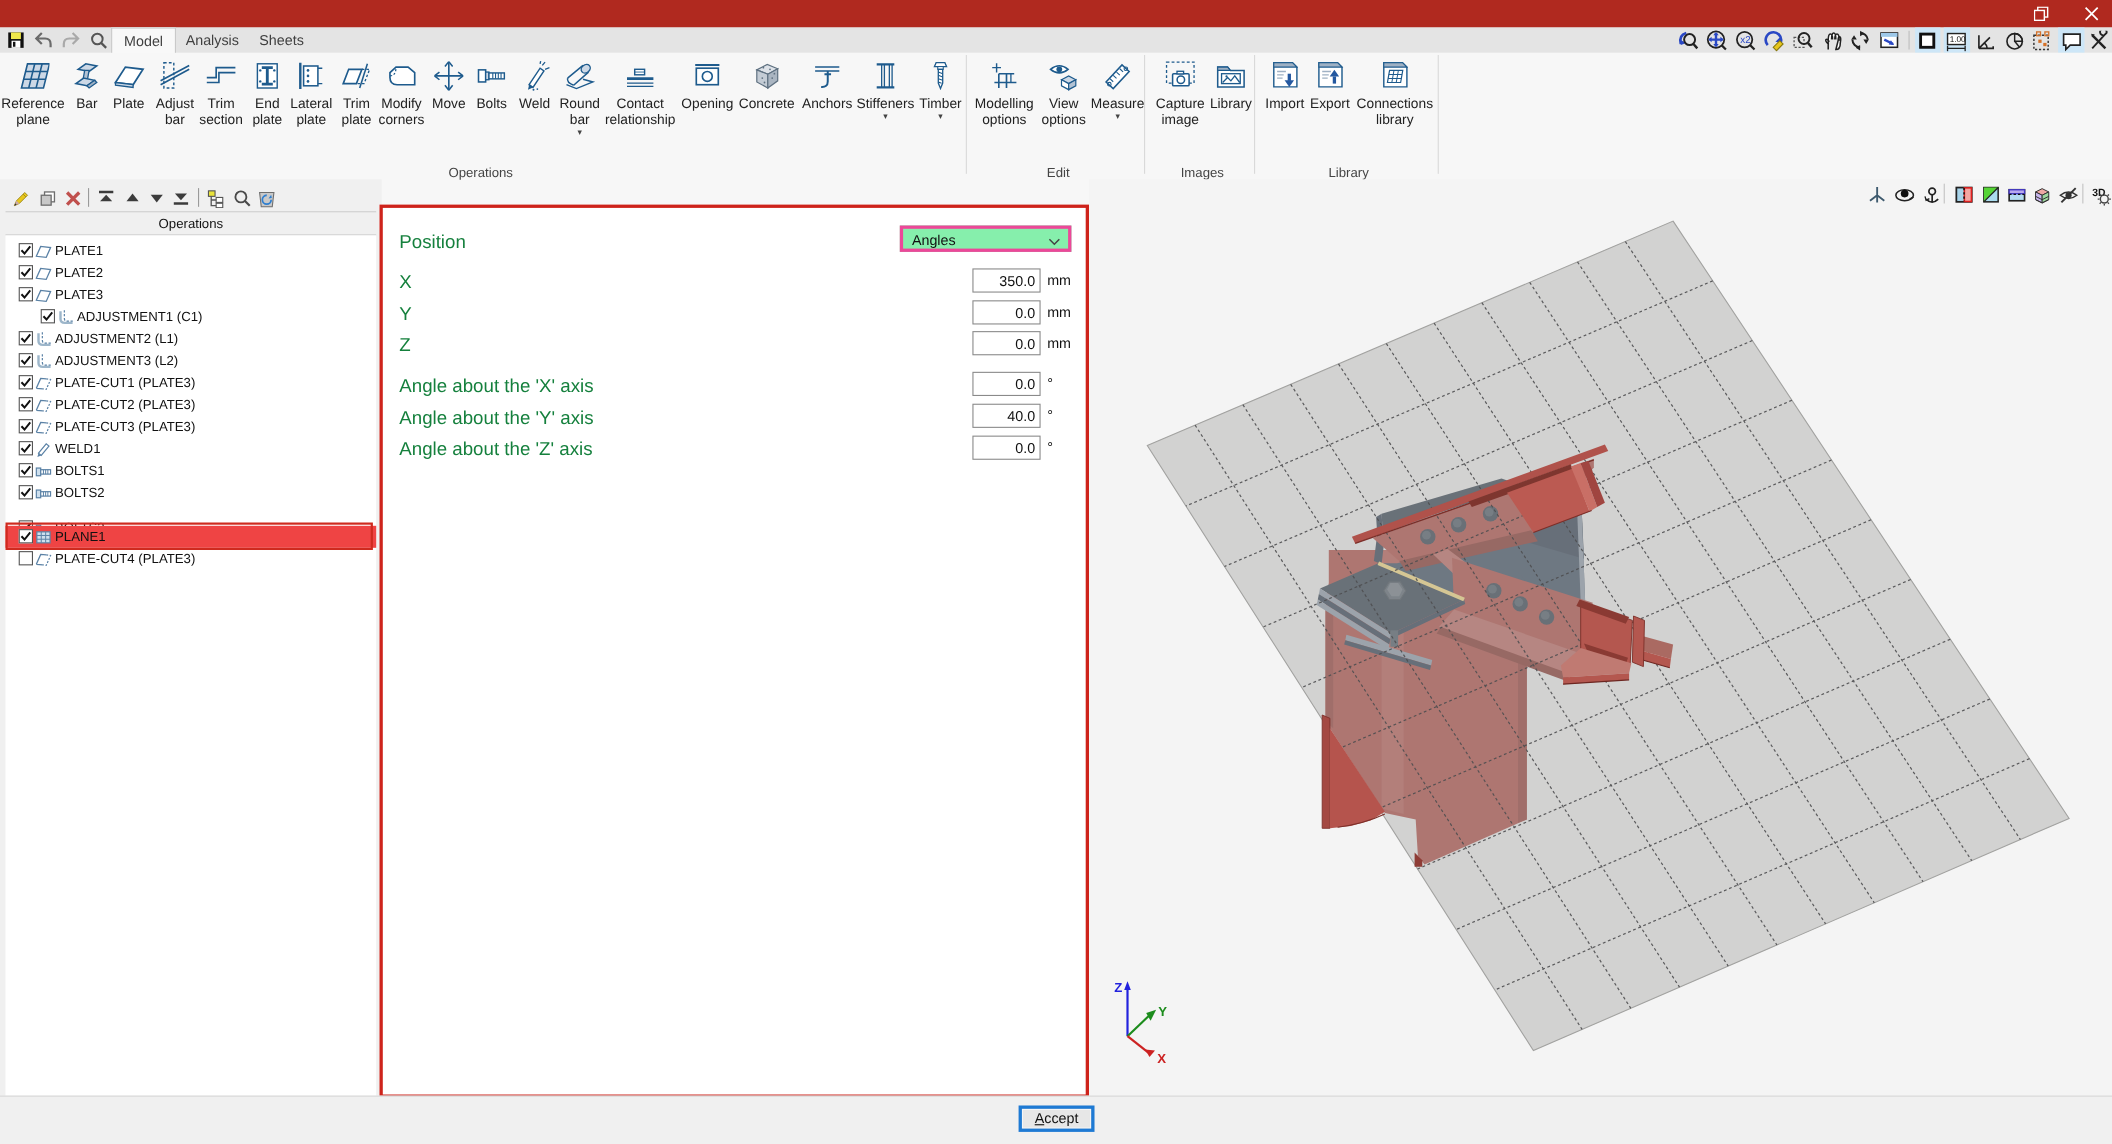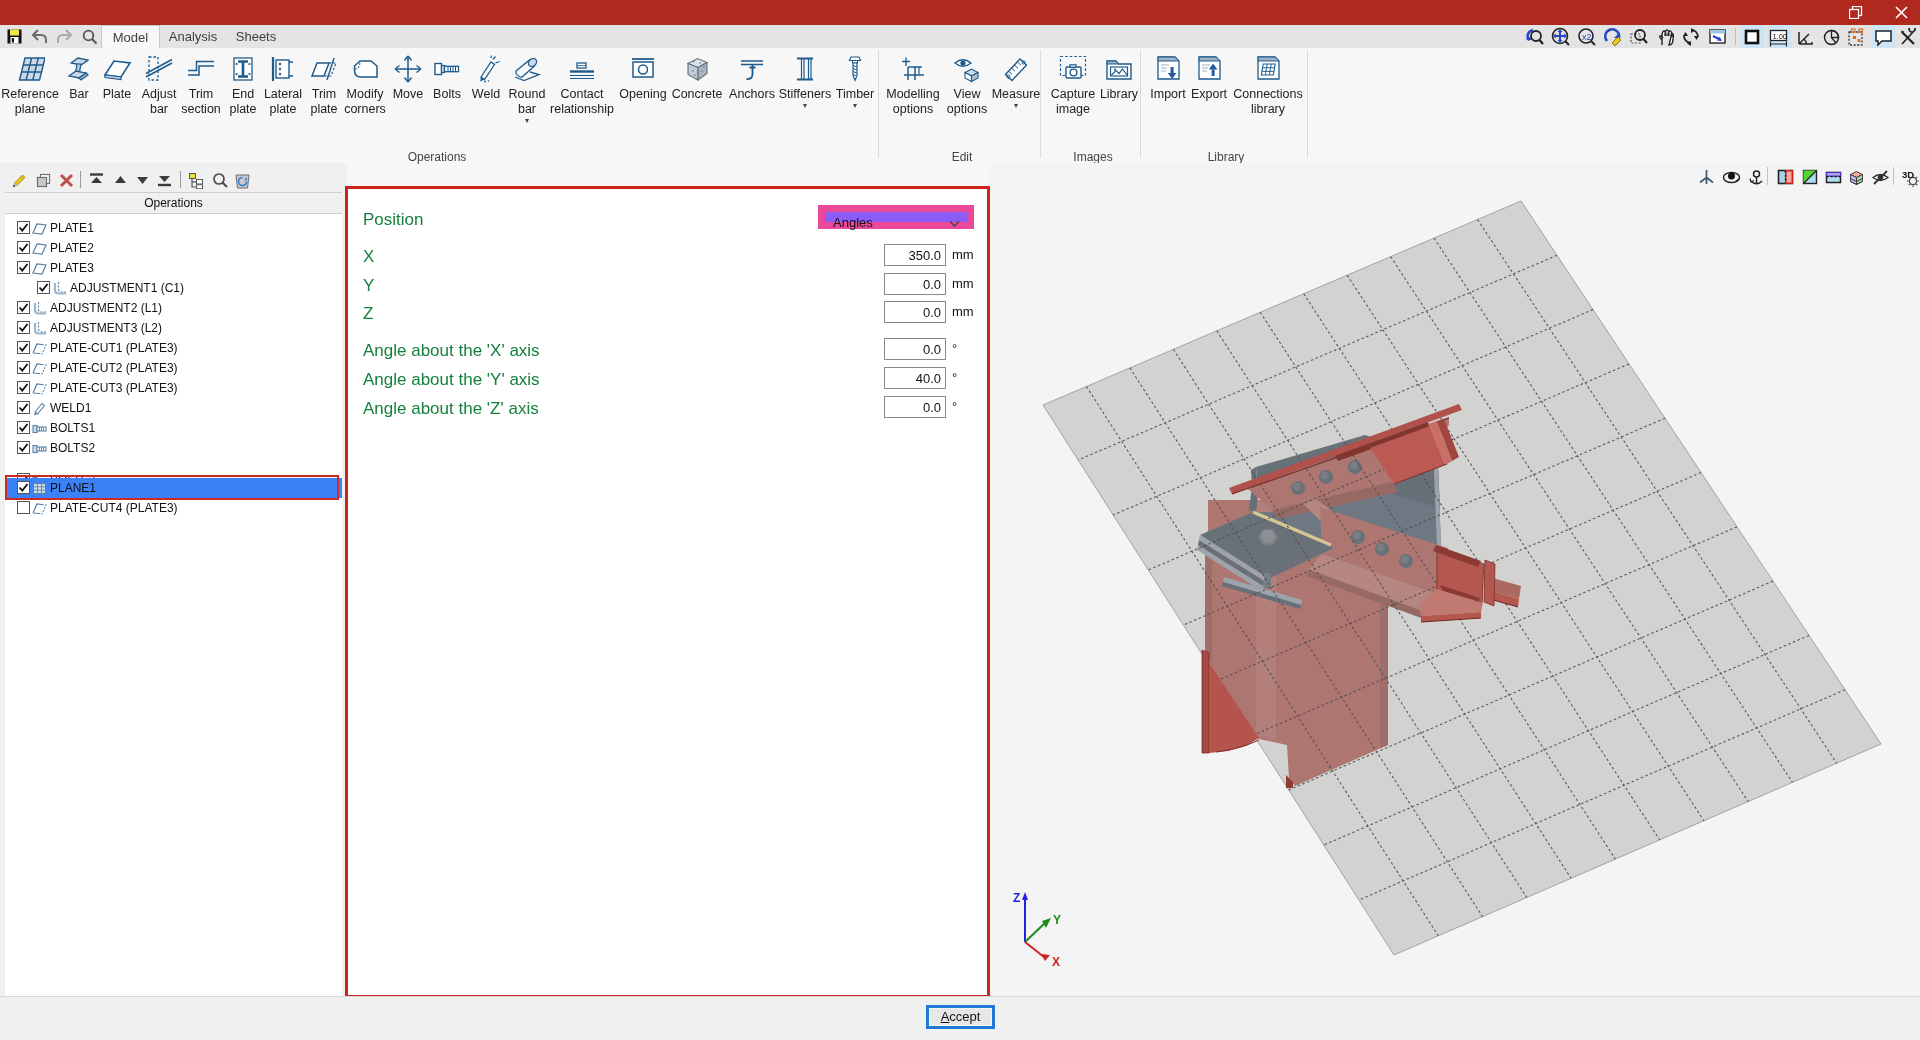--- a/index.html
+++ b/index.html
@@ -499,21 +499,21 @@
             <path d="M1.5,5.5 l2.8,3 L9.5,2" fill="none" stroke="#111" stroke-width="1.8"></path>
           </svg>
         </span>
         <svg class="ticon" width="15" height="15">
           <rect x="1" y="4.5" width="4" height="7" fill="#cfe0ee" stroke="#5b82a6" stroke-width="1.1"></rect>
           <rect x="5" y="6" width="9" height="4" fill="#fff" stroke="#5b82a6" stroke-width="1.1"></rect>
           <path d="M7.5,6 v4 M9.5,6 v4 M11.5,6 v4" stroke="#5b82a6" stroke-width="0.9"></path>
         </svg>
         <span class="lbl">BOLTS3</span>
       </div>
-<div class="trow" style="top:264px;background:#3b82f6;">
+<div class="trow" style="top:264px;background:#ef4444;">
         <span class="cb">
           <svg width="11" height="11" style="position:absolute;left:0;top:0">
             <path d="M1.5,5.5 l2.8,3 L9.5,2" fill="none" stroke="#111" stroke-width="1.8"></path>
           </svg>
         </span>
         <svg class="ticon" width="15" height="15">
           <rect x="1.5" y="2.5" width="12" height="10" fill="#cfe0ee" stroke="#5b82a6" stroke-width="1.1"></rect>
           <path d="M1.5,5.8 h12 M1.5,9.2 h12 M5.5,2.5 v10 M9.5,2.5 v10" stroke="#5b82a6" stroke-width="0.9"></path>
         </svg>
         <span class="lbl">PLANE1</span>
@@ -524,21 +524,21 @@
           <path d="M1,12 L5,3 L10,3.5 M1,12 L7,12.5" fill="none" stroke="#5b82a6" stroke-width="1.2"></path>
           <path d="M10,3.5 L14,4 L10,13 L7,12.5" fill="none" stroke="#5b82a6" stroke-width="1.1" stroke-dasharray="1.8,1.4"></path>
         </svg>
         <span class="lbl">PLATE-CUT4 (PLATE3)</span>
       </div>
 <div style="position:absolute;left:0px;top:261px;width:334px;height:25px;border:2px solid #cf2a1f"></div>
 </div>
   </div>
 <div id="form">
 <div class="flabel" style="left:15px;top:21px">Position</div>
-<div style="position:absolute;left:470px;top:16px;width:156px;height:24px;border:7px solid #ec4899;background:#8b5cf6;font-size:13px;color:#111;line-height:22px;padding-left:8px">Angles<svg style="position:absolute;right:7px;top:8px" width="11" height="8">
+<div style="position:absolute;left:470px;top:16px;width:156px;height:24px;border:3px solid #ec4899;background:#86efac;font-size:13px;color:#111;line-height:22px;padding-left:8px">Angles<svg style="position:absolute;right:7px;top:8px" width="11" height="8">
         <path d="M1,1.5 L5.5,6 L10,1.5" fill="none" stroke="#444" stroke-width="1.4"></path>
       </svg></div>
 <div class="flabel" style="left:15px;top:58px">X</div>
 <div class="finput" style="left:536px;top:55px">350.0</div>
 <div class="funit" style="left:604px;top:58px">mm</div>
 <div class="flabel" style="left:15px;top:87px">Y</div>
 <div class="finput" style="left:536px;top:84px">0.0</div>
 <div class="funit" style="left:604px;top:87px">mm</div>
 <div class="flabel" style="left:15px;top:115px">Z</div>
 <div class="finput" style="left:536px;top:112px">0.0</div>

